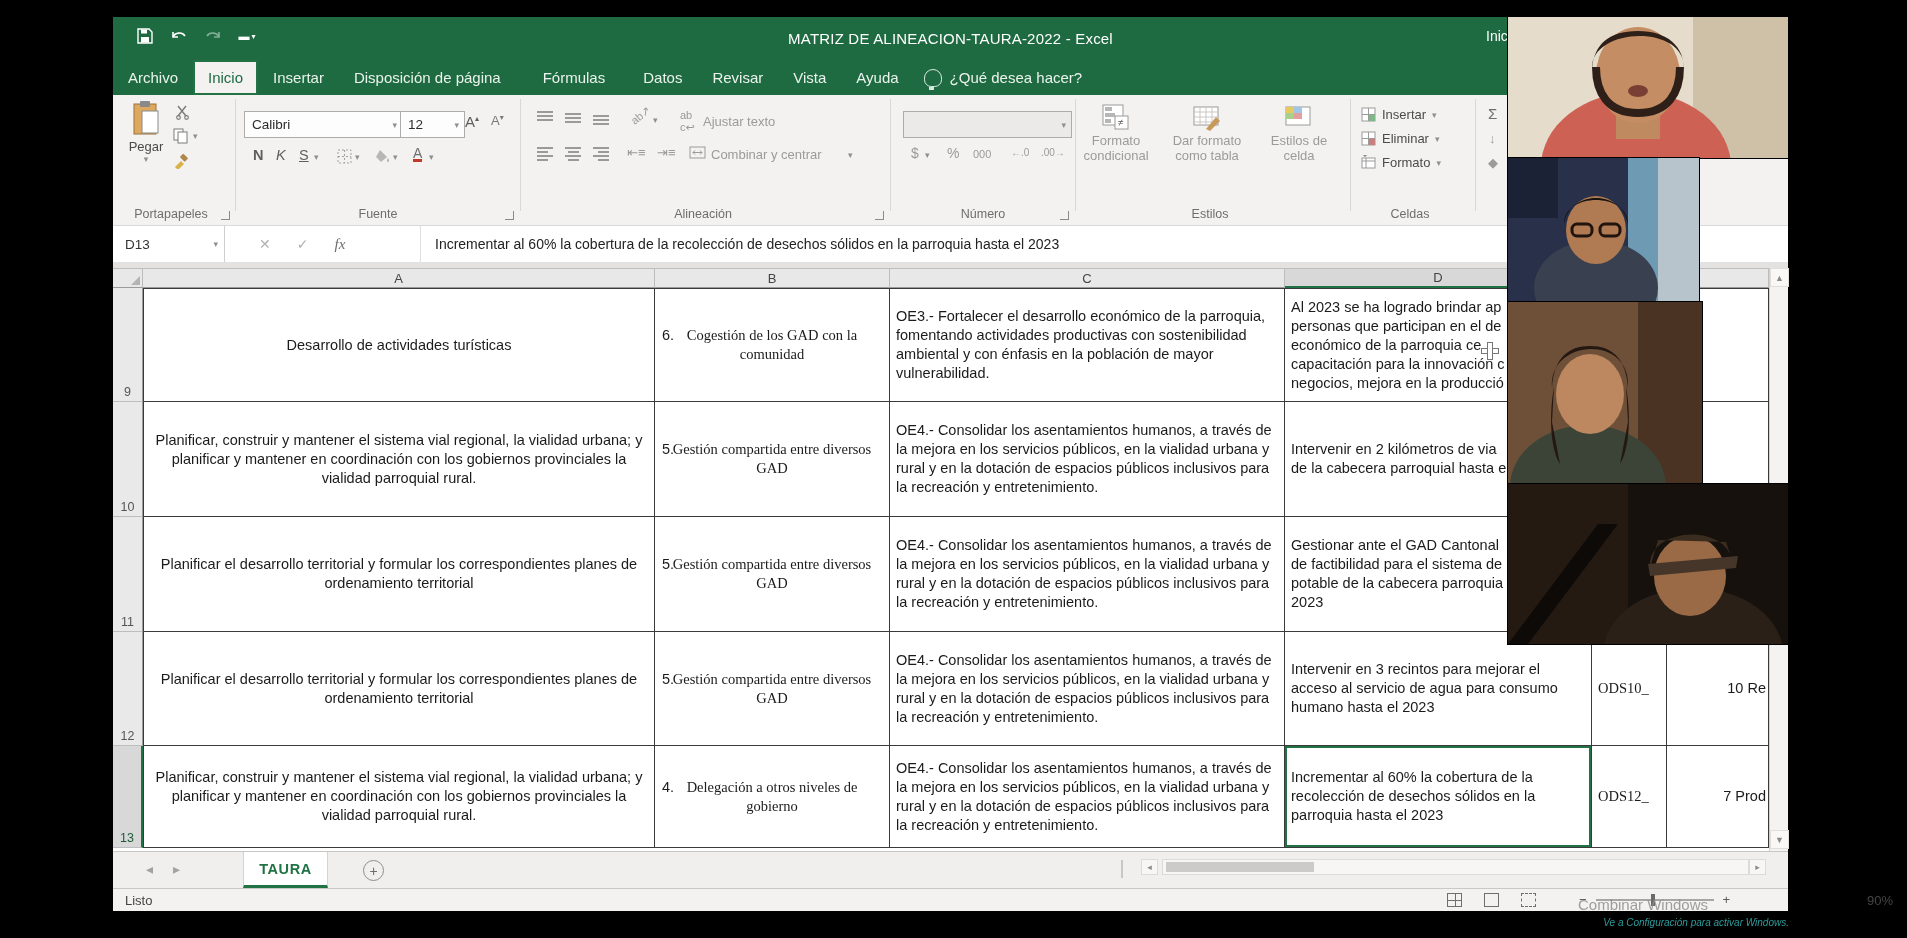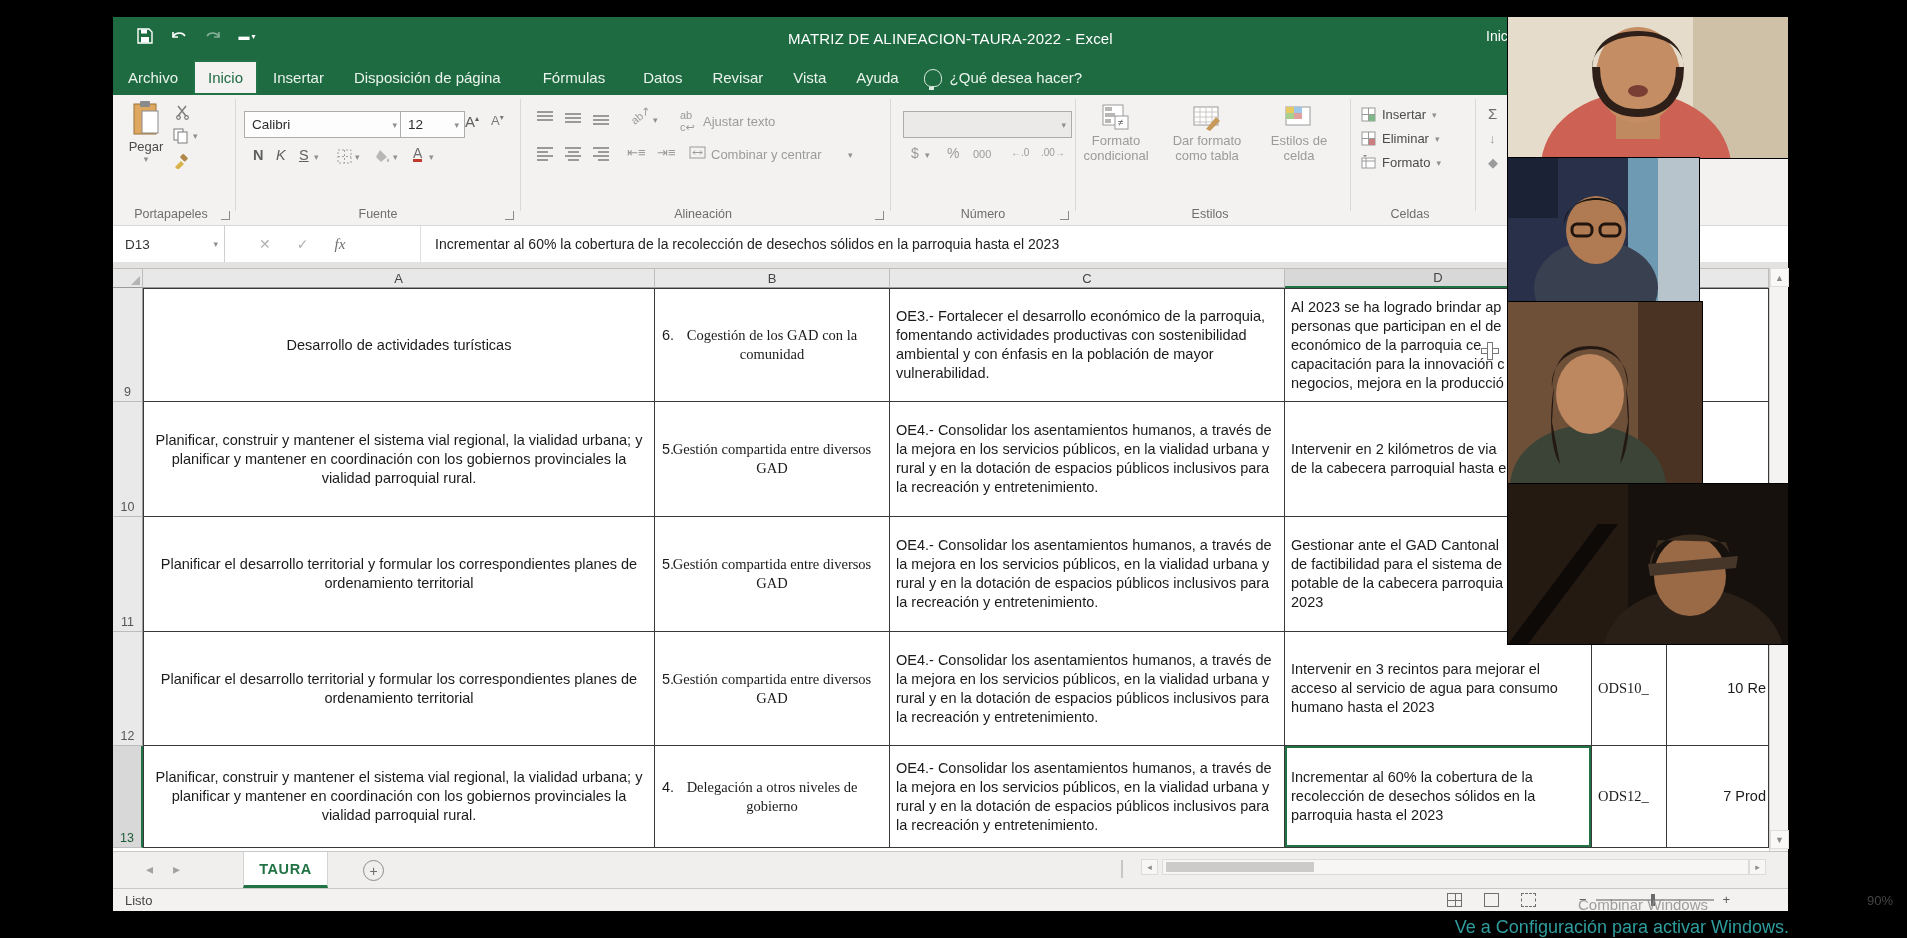--- a/index.html
+++ b/index.html
@@ -99,21 +99,21 @@
   .zoomwrap{position:absolute;top:3px;display:flex;align-items:center;gap:9px;color:#5a5a5a;}
   .ztrack{position:relative;width:118px;height:2px;background:#a8a6a4;}
   .zthumb{position:absolute;left:55px;top:-5px;width:4px;height:12px;background:#6a6a6a;}
 
   
   .vtile{position:absolute;overflow:hidden;background:#111;outline:1px solid #000;}
   .vtile svg{display:block;width:100%;height:100%;}
 
   
   .watermark1{position:absolute;left:1578px;top:896px;font-size:15px;color:#8f8f8f;opacity:.85;z-index:50;}
-  .watermark2{position:absolute;right:118px;top:917px;font-size:18px;color:#2f9d9d;z-index:50;}
+  .watermark2{position:absolute;right:118px;top:917px;font-size:10px;color:#2f9d9d;z-index:50;font-style:italic;}
   .cellcursor{position:absolute;left:1481px;top:342px;width:18px;height:18px;z-index:90;}
   .cellcursor .h{position:absolute;left:0;top:6px;width:16px;height:4px;background:#fff;border:1px solid #777;}
   .cellcursor .v{position:absolute;left:6px;top:0;width:4px;height:16px;background:#fff;border:1px solid #777;}
 </style>
 </head>
 <body>
 
 <div id="page">
   <div id="app">
 

